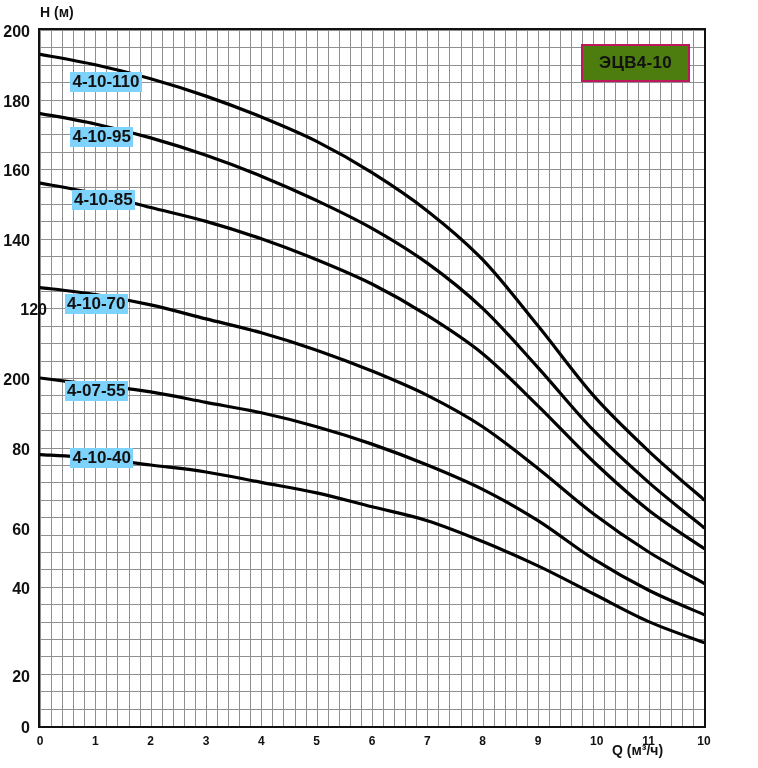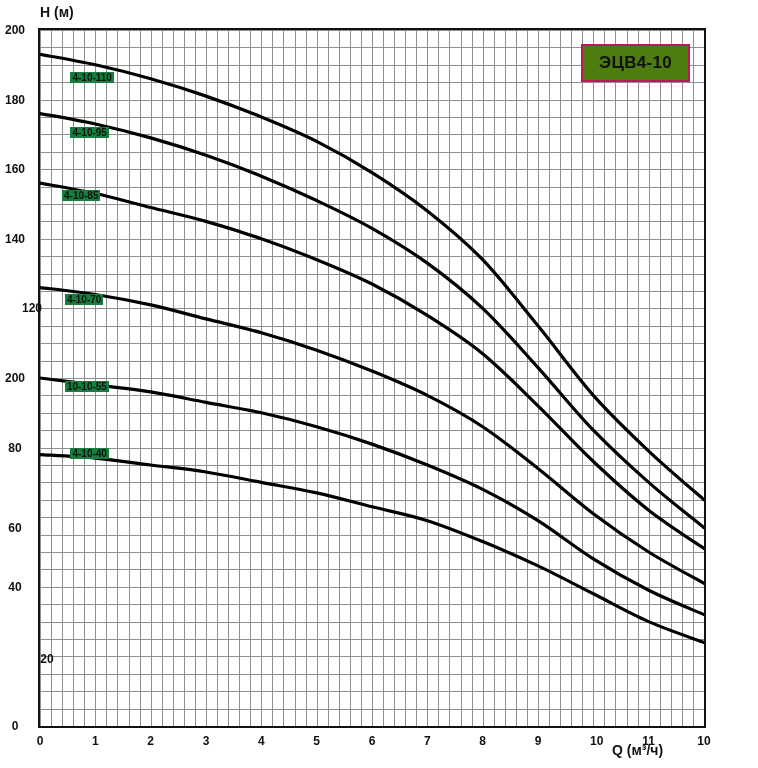--- a/index.html
+++ b/index.html
@@ -11,25 +11,25 @@
   #y-axis-title{left:40px;top:4px;}
   #x-axis-title{left:612px;top:742px;}
 
   
   #plot{position:absolute;left:38px;top:28px;width:668px;height:700px;border:2px solid #111;box-sizing:border-box;background:#fff;}
 
   
   .grid{position:absolute;left:0;top:0;right:0;bottom:0;pointer-events:none;}
 
   
-  .ylab{position:absolute;font-size:12px;font-weight:bold;text-align:center;width:30px;color:#111;}
+  .ylab{position:absolute;font-size:16px;font-weight:bold;text-align:right;width:30px;color:#111;}
   .xlab{position:absolute;font-size:12px;font-weight:bold;text-align:center;width:20px;color:#111;}
 
   
-  .curve-label{position:absolute;font-size:10px;font-weight:bold;color:#111;white-space:nowrap;background:#15803d;padding:0 2px;}
+  .curve-label{position:absolute;font-size:17px;font-weight:bold;color:#111;white-space:nowrap;background:#7dd3fc;padding:0 2px;}
 
   
   #model-box{position:absolute;right:14px;top:14px;border:2px solid #be185d;background:#4d7c0f;padding:7px 16px;font-size:17px;font-weight:bold;letter-spacing:.3px;}
 
   svg{position:absolute;left:0;top:0;}
 </style>
 </head>
 <body>
 
 <div id="root">
@@ -45,21 +45,21 @@
         <path d="M 0.00 153.12 C 9.22 154.86, 36.89 159.50, 55.33 163.56 C 73.78 167.62, 92.22 172.84, 110.67 177.48 C 129.11 182.12, 147.56 186.18, 166.00 191.40 C 184.44 196.62, 202.89 202.42, 221.33 208.80 C 239.78 215.18, 258.22 222.14, 276.67 229.68 C 295.11 237.22, 313.56 244.76, 332.00 254.04 C 350.44 263.32, 368.89 273.76, 387.33 285.36 C 405.78 296.96, 424.22 308.56, 442.67 323.64 C 461.11 338.72, 479.56 357.86, 498.00 375.84 C 516.44 393.82, 534.89 414.12, 553.33 431.52 C 571.78 448.92, 590.22 465.74, 608.67 480.24 C 627.11 494.74, 654.78 512.14, 664.00 518.52" fill="none" stroke="#000" stroke-width="3.2" stroke-linecap="round"></path>
         <path d="M 0.00 257.52 C 9.22 258.68, 36.89 261.58, 55.33 264.48 C 73.78 267.38, 92.22 270.86, 110.67 274.92 C 129.11 278.98, 147.56 284.20, 166.00 288.84 C 184.44 293.48, 202.89 297.54, 221.33 302.76 C 239.78 307.98, 258.22 313.78, 276.67 320.16 C 295.11 326.54, 313.56 333.50, 332.00 341.04 C 350.44 348.58, 368.89 356.12, 387.33 365.40 C 405.78 374.68, 424.22 384.54, 442.67 396.72 C 461.11 408.90, 479.56 423.98, 498.00 438.48 C 516.44 452.98, 534.89 469.80, 553.33 483.72 C 571.78 497.64, 590.22 510.40, 608.67 522.00 C 627.11 533.60, 654.78 548.10, 664.00 553.32" fill="none" stroke="#000" stroke-width="3.2" stroke-linecap="round"></path>
         <path d="M 0.00 348.00 C 9.22 349.16, 36.89 352.64, 55.33 354.96 C 73.78 357.28, 92.22 359.02, 110.67 361.92 C 129.11 364.82, 147.56 368.88, 166.00 372.36 C 184.44 375.84, 202.89 378.74, 221.33 382.80 C 239.78 386.86, 258.22 391.50, 276.67 396.72 C 295.11 401.94, 313.56 407.74, 332.00 414.12 C 350.44 420.50, 368.89 427.46, 387.33 435.00 C 405.78 442.54, 424.22 450.08, 442.67 459.36 C 461.11 468.64, 479.56 479.08, 498.00 490.68 C 516.44 502.28, 534.89 517.36, 553.33 528.96 C 571.78 540.56, 590.22 551.00, 608.67 560.28 C 627.11 569.56, 654.78 580.58, 664.00 584.64" fill="none" stroke="#000" stroke-width="3.2" stroke-linecap="round"></path>
         <path d="M 0.00 424.56 C 9.22 425.14, 36.89 426.30, 55.33 428.04 C 73.78 429.78, 92.22 432.68, 110.67 435.00 C 129.11 437.32, 147.56 439.06, 166.00 441.96 C 184.44 444.86, 202.89 448.92, 221.33 452.40 C 239.78 455.88, 258.22 458.78, 276.67 462.84 C 295.11 466.90, 313.56 472.12, 332.00 476.76 C 350.44 481.40, 368.89 484.88, 387.33 490.68 C 405.78 496.48, 424.22 504.02, 442.67 511.56 C 461.11 519.10, 479.56 527.22, 498.00 535.92 C 516.44 544.62, 534.89 554.48, 553.33 563.76 C 571.78 573.04, 590.22 583.48, 608.67 591.60 C 627.11 599.72, 654.78 609.00, 664.00 612.48" fill="none" stroke="#000" stroke-width="3.2" stroke-linecap="round"></path>
       </svg>
     <div id="model-box">ЭЦВ4-10</div>
   </div>
 
   <div id="ylabels">
       <div class="ylab" style="left: 0px; top: 719px;">0</div>
-      <div class="ylab" style="left: 0px; top: 652px; padding-left: 32px;">20</div>
+      <div class="ylab" style="left: 0px; top: 668px;">20</div>
       <div class="ylab" style="left: 0px; top: 579.8px;">40</div>
       <div class="ylab" style="left: 0px; top: 521px;">60</div>
       <div class="ylab" style="left: 0px; top: 440.6px;">80</div>
       <div class="ylab" style="left: 0px; top: 371px;">200</div>
       <div class="ylab" style="left: 0px; top: 301.4px; padding-left: 17px;">120</div>
       <div class="ylab" style="left: 0px; top: 231.8px;">140</div>
       <div class="ylab" style="left: 0px; top: 162.2px;">160</div>
       <div class="ylab" style="left: 0px; top: 92.6px;">180</div>
       <div class="ylab" style="left: 0px; top: 23px;">200</div>
     </div>
@@ -74,19 +74,19 @@
       <div class="xlab" style="left: 417.333px; top: 734px;">7</div>
       <div class="xlab" style="left: 472.667px; top: 734px;">8</div>
       <div class="xlab" style="left: 528px; top: 734px;">9</div>
       <div class="xlab" style="left: 583.333px; top: 734px; text-align: right;">10</div>
       <div class="xlab" style="left: 638.667px; top: 734px;">11</div>
       <div class="xlab" style="left: 694px; top: 734px;">10</div>
     </div>
   <div id="curvelabels">
       <div class="curve-label" style="left: 70.4333px; top: 71.72px;">4-10-110</div>
       <div class="curve-label" style="left: 70.4333px; top: 127.4px;">4-10-95</div>
-      <div class="curve-label" style="left: 62px; top: 190.04px;">4-10-85</div>
+      <div class="curve-label" style="left: 72px; top: 190.04px;">4-10-85</div>
       <div class="curve-label" style="left: 64.9px; top: 294.44px;">4-10-70</div>
-      <div class="curve-label" style="left: 64.9px; top: 381.44px;">10-10-55</div>
+      <div class="curve-label" style="left: 64.9px; top: 381.44px;">4-07-55</div>
       <div class="curve-label" style="left: 70.4333px; top: 447.56px;">4-10-40</div>
     </div>
 
 </div>
 
 </body></html>

